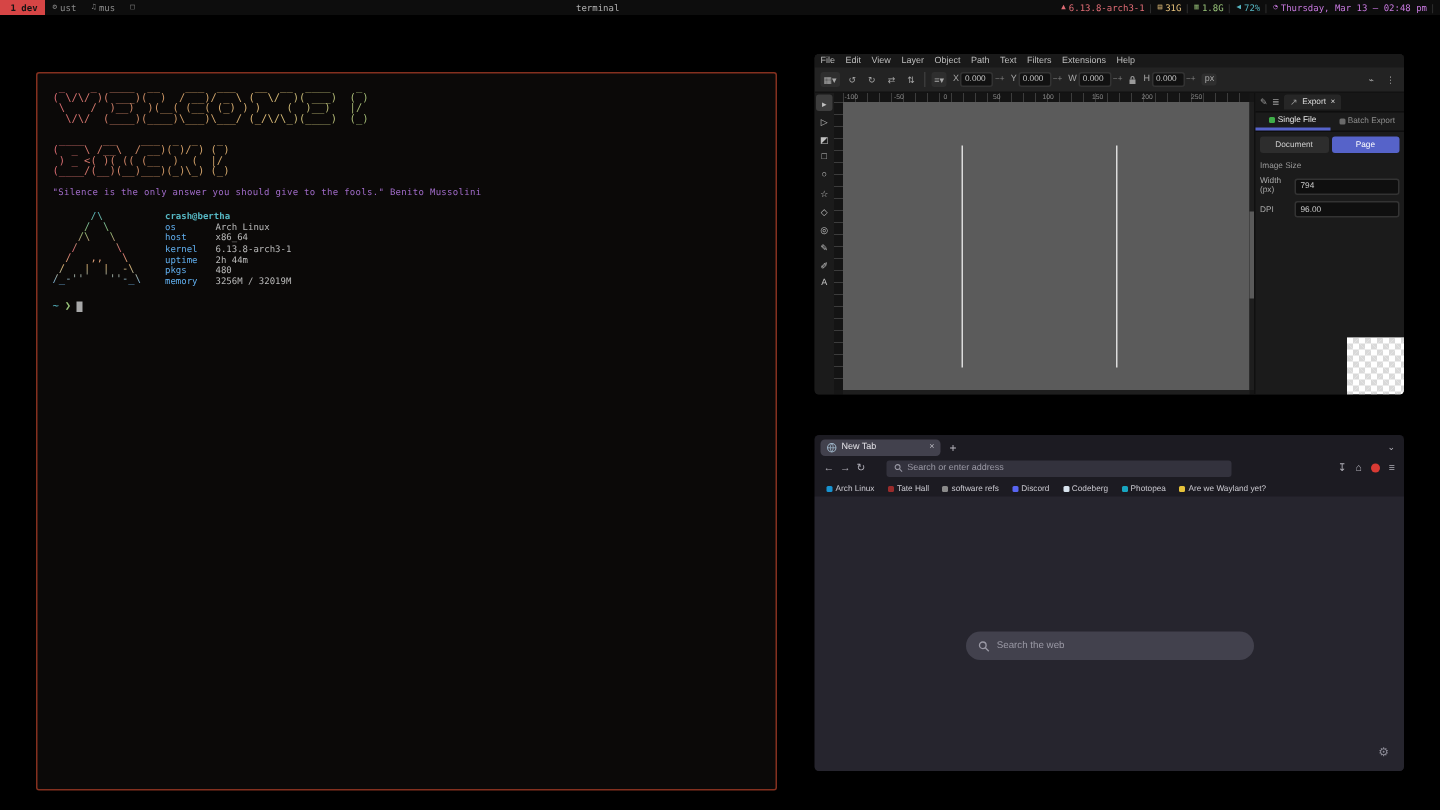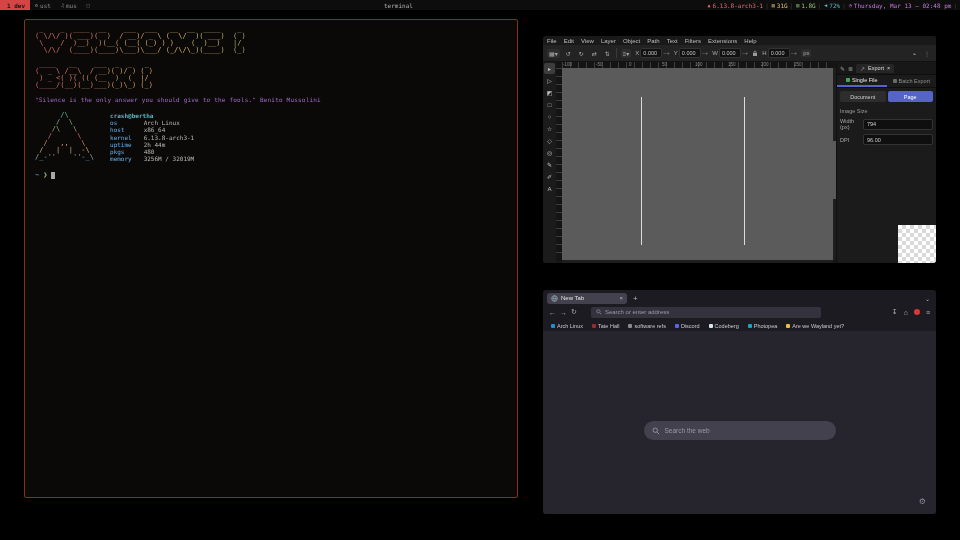--- a/index.html
+++ b/index.html
@@ -18,21 +18,21 @@
   #win-title { position:absolute; left:384px; color:#b0b0b0; }
   #status { position:absolute; right:3px; display:flex; align-items:center; gap:3px; }
   .seg { display:flex; align-items:center; gap:2px; }
   .seg .glyph { font-size:5px; }
   .sep { color:#3a3a3a; }
 
   
   .window { position:absolute; overflow:hidden; border-radius:3px; }
 
   
-  #terminal { left:24px; top:19px; width:494px; height:479px;
+  #terminal { left:24px; top:48px; width:494px; height:479px;
               background:#0b0908; border:1px solid #84301f; border-radius:2px;
               padding:6px 10px; font-family:"DejaVu Sans Mono", monospace; }
   #art { font-size:7px; line-height:7px; white-space:pre;
          background:linear-gradient(90deg,#e06c75 0%,#d19a66 16%,#e5c07b 30%,#98c379 48%,#56b6c2 68%,#61afef 84%,#c678dd 100%);
          -webkit-background-clip:text; background-clip:text; color:transparent; }
   #quote { margin-top:7px; font-size:6px; color:#a06bc8; letter-spacing:0.2px; }
   #fetch { margin-top:9px; display:flex; }
   #logo { font-size:7px; line-height:7px; white-space:pre;
           background:linear-gradient(180deg,#56b6c2 0%,#98c379 28%,#e06c75 52%,#e5c07b 74%,#61afef 100%);
           -webkit-background-clip:text; background-clip:text; color:transparent; }

